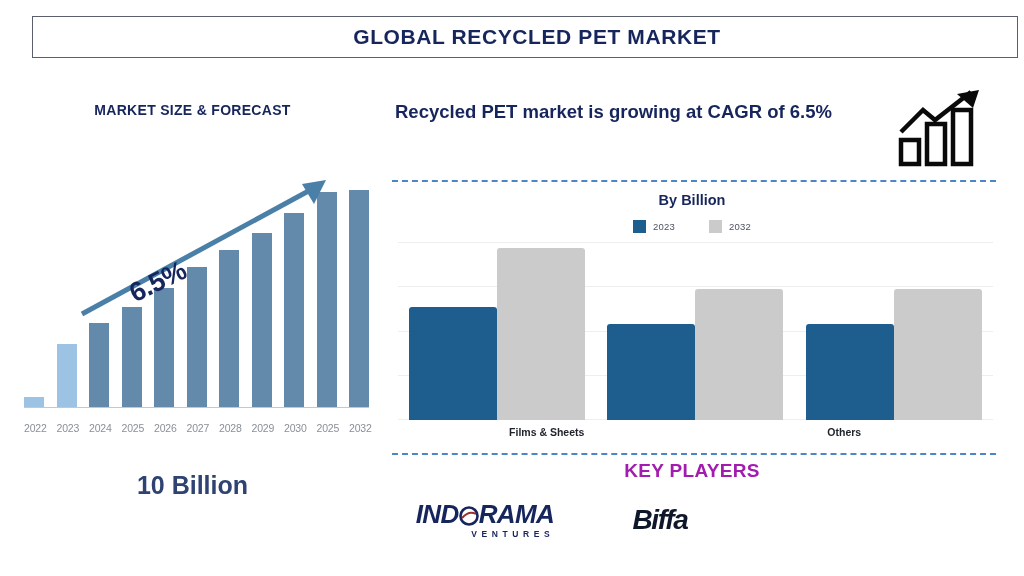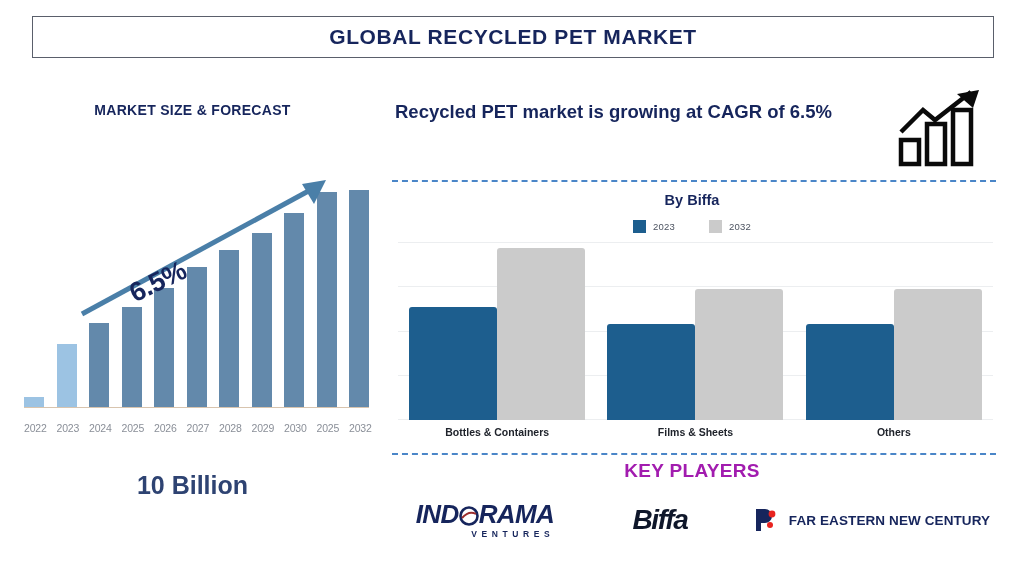--- a/index.html
+++ b/index.html
@@ -7,21 +7,21 @@
     width:1024px;height:576px;background:#ffffff;
     font-family:"Liberation Sans", sans-serif;
     color:#1f2f56;overflow:hidden;position:relative;
   }
   .page{position:relative;width:1024px;height:576px;}
 
   
   .header-box{
     position:absolute;left:32px;top:16px;width:960px;height:40px;
     border:1px solid #5a5f6b;background:#fff;
-    display:flex;align-items:center;justify-content:center;
+    display:flex;align-items:center;justify-content:center;padding-left:24px;
   }
   .header-title{
     font-size:21px;font-weight:bold;letter-spacing:.6px;color:#16255c;
   }
 
   
   .left-panel{position:absolute;left:0;top:70px;width:385px;height:506px;}
   .left-title{
     position:absolute;top:32px;left:0;width:385px;text-align:center;
     font-size:14px;font-weight:bold;letter-spacing:.3px;color:#16255c;
@@ -192,21 +192,21 @@
     <svg class="growth-icon" viewBox="0 0 100 80">
       <rect x="6" y="52" width="18" height="24" fill="none" stroke="#0a0a0a" stroke-width="4.5"></rect>
       <rect x="32" y="36" width="18" height="40" fill="none" stroke="#0a0a0a" stroke-width="4.5"></rect>
       <rect x="58" y="22" width="18" height="54" fill="none" stroke="#0a0a0a" stroke-width="4.5"></rect>
       <polyline points="6,44 28,22 40,32 76,4" fill="none" stroke="#0a0a0a" stroke-width="4.5"></polyline>
       <polygon points="84,2 62,6 78,20" fill="#0a0a0a"></polygon>
     </svg>
 
     <div class="divider top"></div>
 
-    <div class="bysource">By Biffa</div>
+    <div class="bysource">By Billion</div>
 
     <div class="legend">
         <div class="legend-item">
           <span class="legend-swatch" style="background: rgb(29, 94, 142);"></span>
           <span class="legend-label">2023</span>
         </div>
         <div class="legend-item">
           <span class="legend-swatch" style="background: rgb(203, 203, 203);"></span>
           <span class="legend-label">2032</span>
         </div>
@@ -229,21 +229,20 @@
             <div class="gbar y2023" style="height: 96px;"></div>
             <div class="gbar y2032" style="height: 131px;"></div>
           </div>
           <div class="ggroup">
             <div class="gbar y2023" style="height: 96px;"></div>
             <div class="gbar y2032" style="height: 131px;"></div>
           </div>
         </div>
     </div>
     <div class="glabels">
-        <div class="glabel">Bottles &amp; Containers</div>
         <div class="glabel">Films &amp; Sheets</div>
         <div class="glabel">Others</div>
       </div>
 
     <div class="divider bottom"></div>
 
     <div class="key-players-title">KEY PLAYERS</div>
 
     <div class="logos">
       <div class="logo-slot slot-indorama">
@@ -257,25 +256,15 @@
             </span><span>RAMA</span>
           </div>
           <div class="indorama-sub">VENTURES</div>
         </div>
       </div>
 
       <div class="logo-slot slot-biffa">
         <div class="biffa">Biffa</div>
       </div>
 
-      <div class="logo-slot slot-fenc">
-        <div class="fenc">
-          <svg width="26" height="30" viewBox="0 0 26 30">
-            <path d="M2 4 h9 a7 7 0 0 1 0 14 h-4 v8 h-5 z" fill="#16255c"></path>
-            <circle cx="18" cy="9" r="3.4" fill="#e8231f"></circle>
-            <circle cx="16" cy="20" r="3" fill="#e8231f"></circle>
-          </svg>
-          <div class="fenc-text">FAR EASTERN NEW CENTURY</div>
-        </div>
-      </div>
     </div>
   </div>
 </div>
 
 </body></html>

